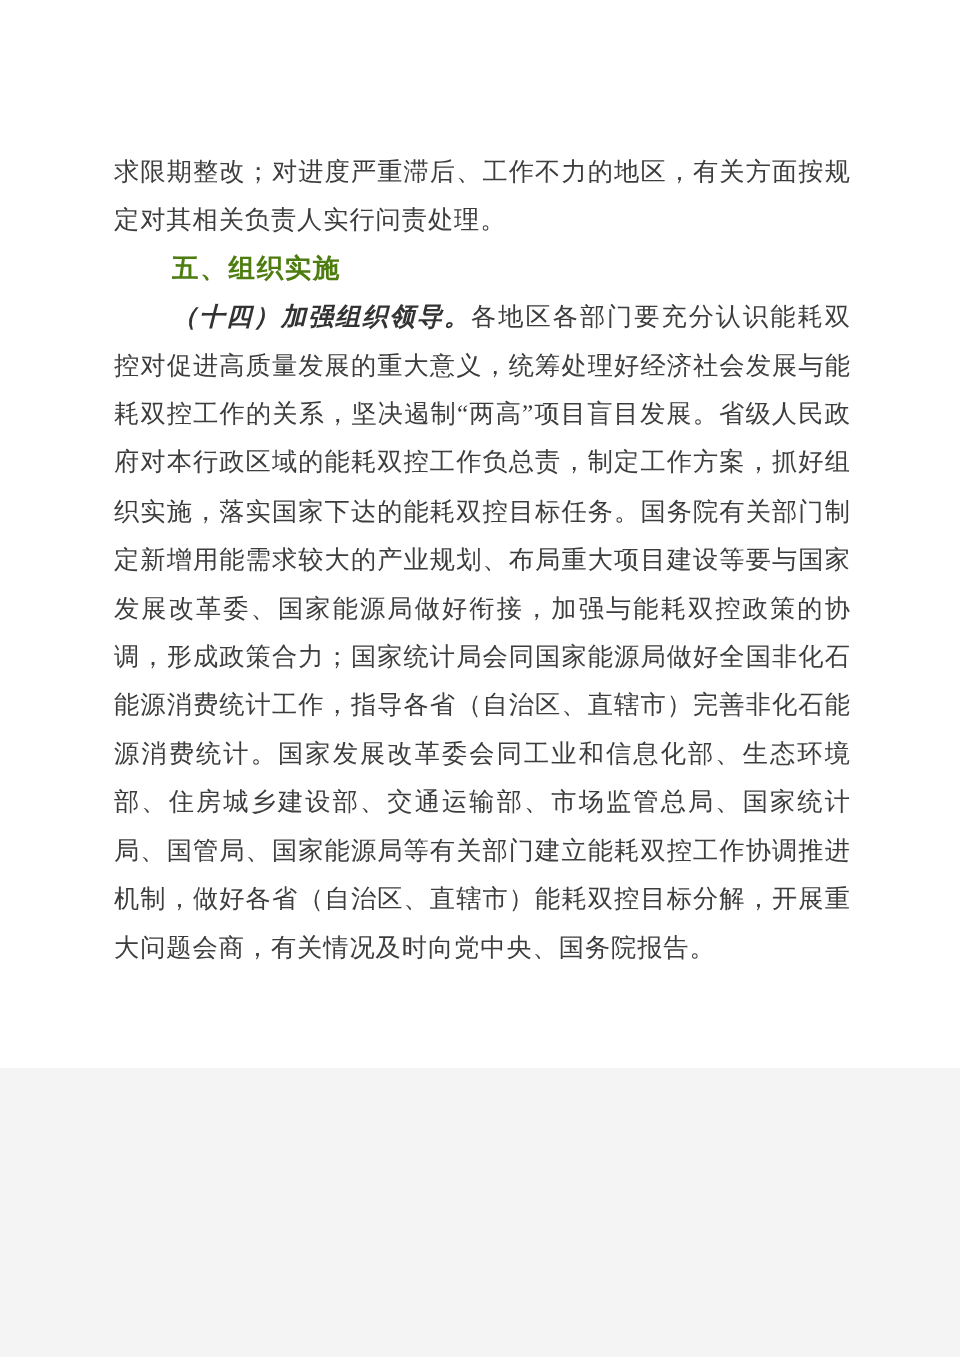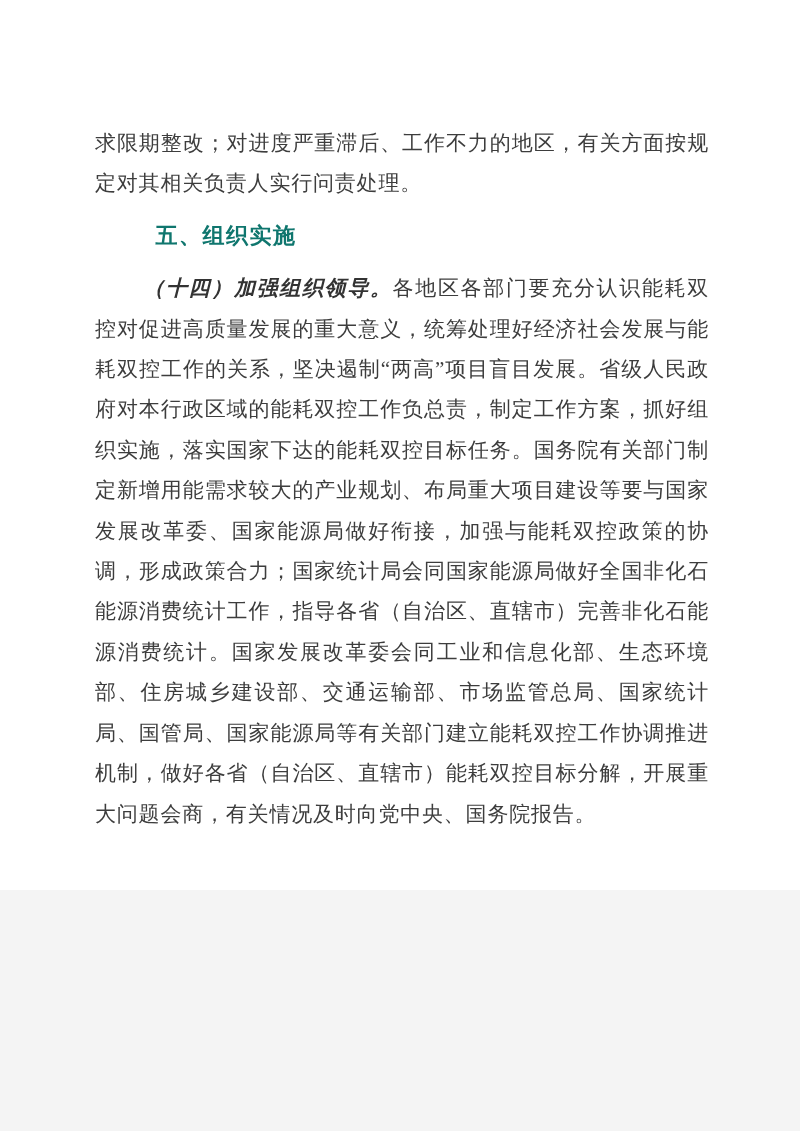--- a/index.html
+++ b/index.html
@@ -29,27 +29,27 @@
     font-size: 21px;
     line-height: 40.4px;
     text-align: justify;
     text-indent: 2.3em;
     letter-spacing: 0.8px;
   }
   .para.no-indent {
     text-indent: 0;
   }
   .heading {
-    margin: 12px;
+    margin: 0;
     font-size: 22px;
     line-height: 40.4px;
     text-indent: 2.2em;
     font-weight: 700;
     letter-spacing: 1.5px;
-    color: #0f766e;
+    color: #4d7c0f;
     font-family: "Liberation Sans", "DejaVu Sans", sans-serif;
   }
   .lead {
     font-weight: 700;
     color: #333333;
     font-style: italic;
   }
   .page-number {
     position: absolute;
     top: 1000px;

